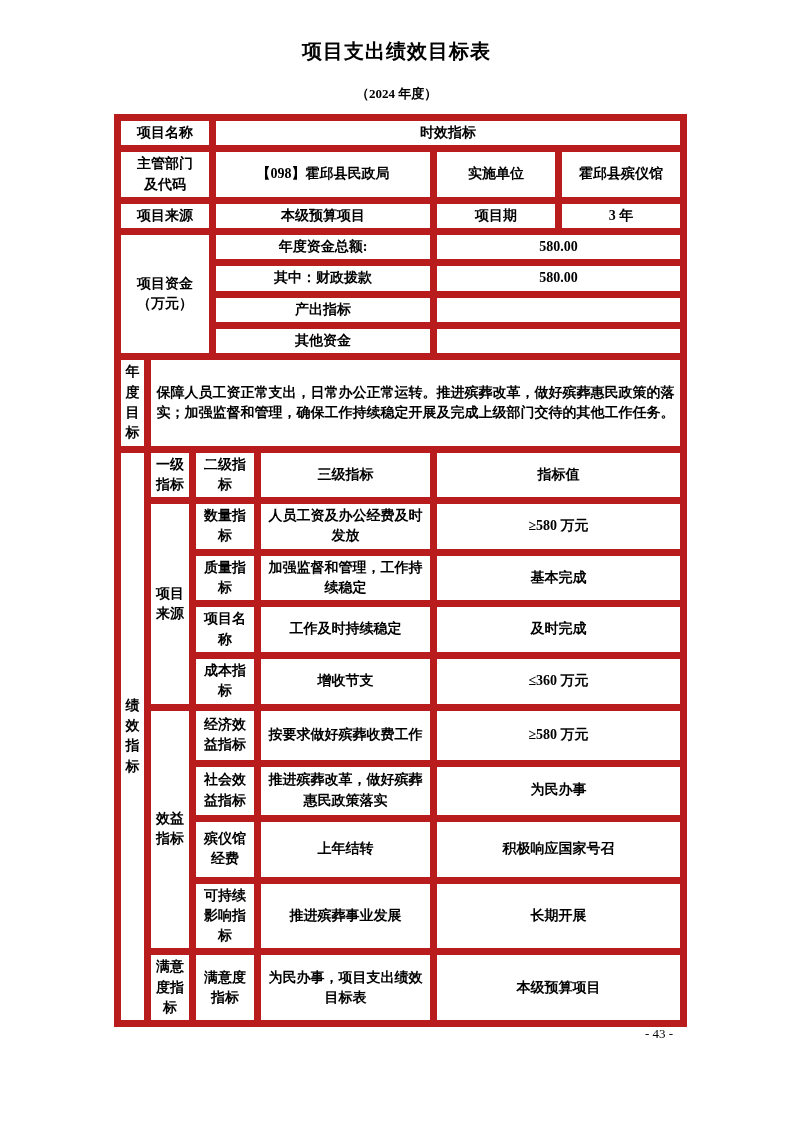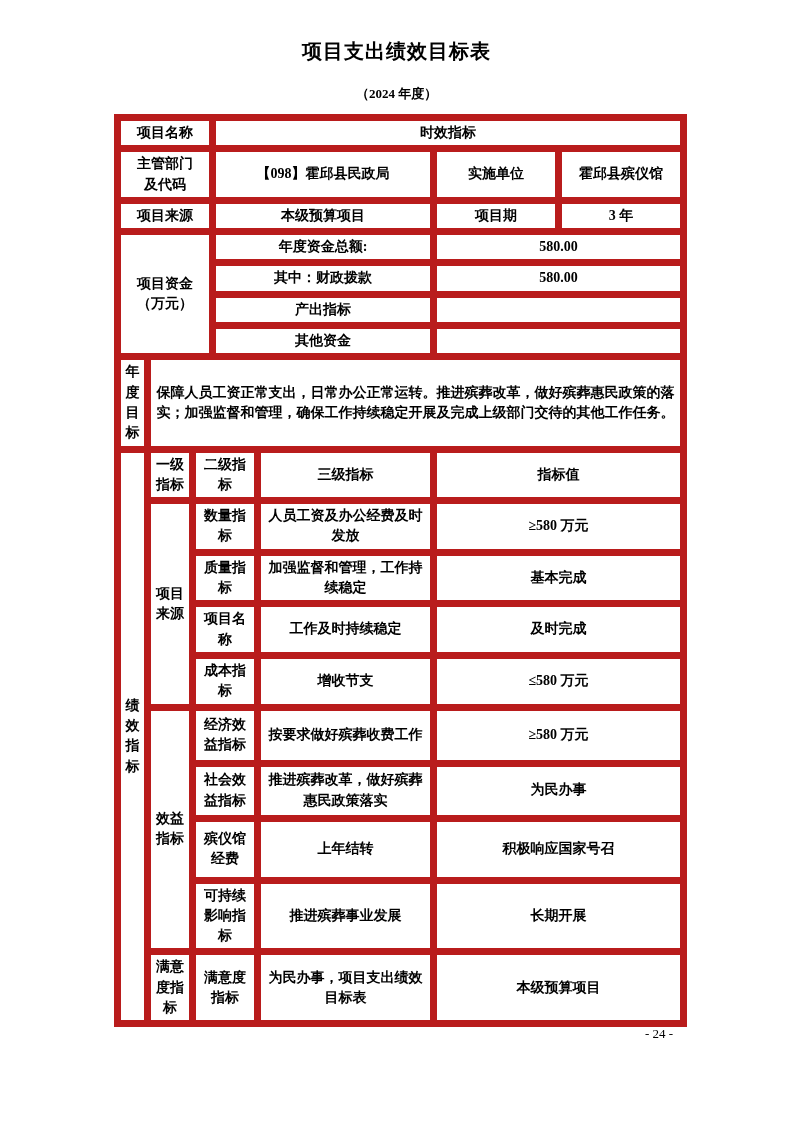--- a/index.html
+++ b/index.html
@@ -145,21 +145,21 @@
         <td colspan="2">基本完成</td>
       </tr>
       <tr style="height:38px">
         <td colspan="2" class="l2">项目名称</td>
         <td class="l3">工作及时持续稳定</td>
         <td colspan="2">及时完成</td>
       </tr>
       <tr style="height:42px">
         <td colspan="2" class="l2">成本指标</td>
         <td class="l3">增收节支</td>
-        <td colspan="2">≤580 万元</td>
+        <td colspan="2">≤360 万元</td>
       </tr>
 
       <tr style="height:56px">
         <td rowspan="4">效益指标</td>
         <td colspan="2" class="l2">经济效益指标</td>
         <td class="l3">按要求做好殡葬收费工作</td>
         <td colspan="2">≥580 万元</td>
       </tr>
       <tr style="height:55px">
         <td colspan="2" class="l2">社会效益指标</td>
@@ -179,15 +179,15 @@
 
       <tr style="height:60px">
         <td>满意度指标</td>
         <td colspan="2" class="l2">满意度指标</td>
         <td class="l3">为民办事，项目支出绩效目标表</td>
         <td colspan="2">本级预算项目</td>
       </tr>
     </tbody>
   </table>
 
-  <div class="pageno">- 24 -</div>
+  <div class="pageno">- 43 -</div>
 
 </div>
 
 </body></html>

